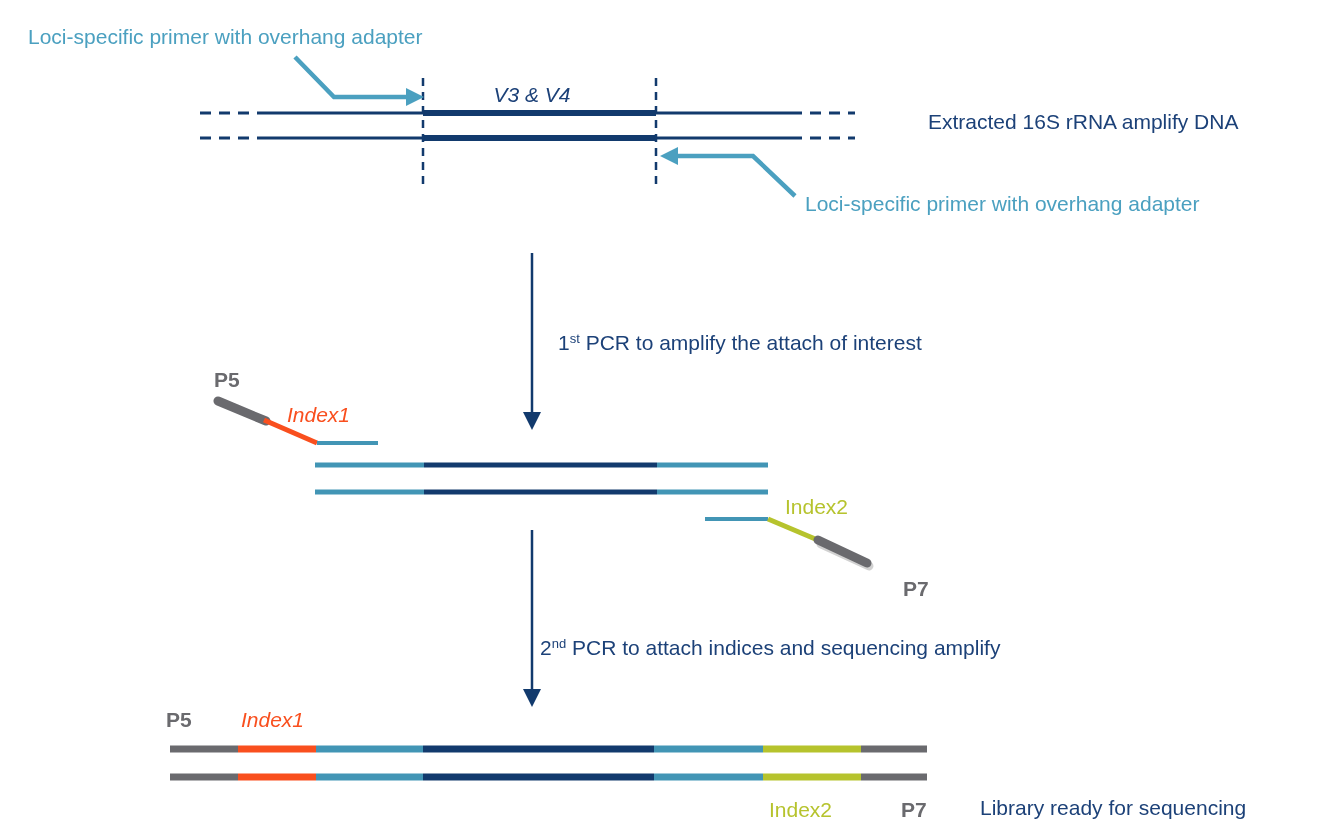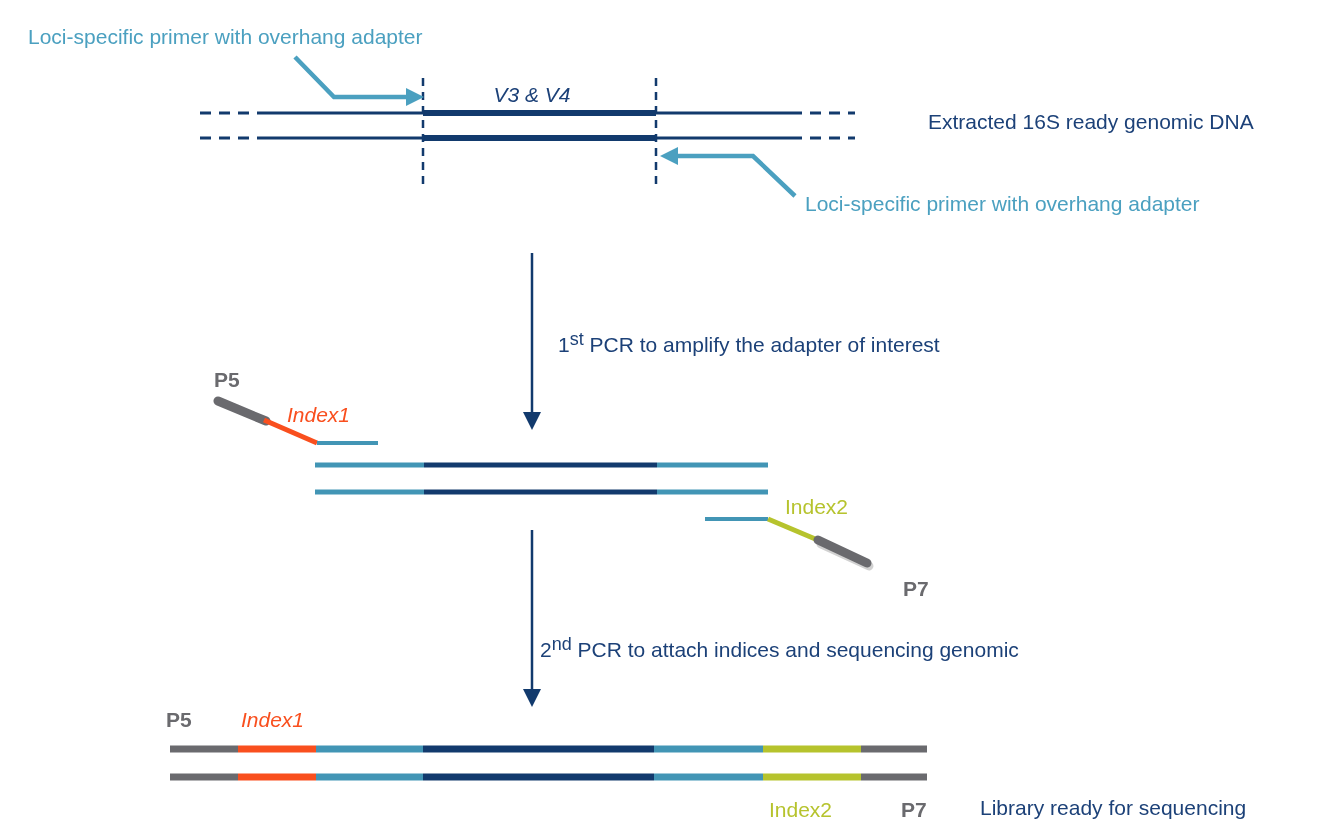--- a/index.html
+++ b/index.html
@@ -27,21 +27,21 @@
   .f-navy{fill:var(--navy-line);}
   .nofill{fill:none;}
   .round{stroke-linecap:round;}
   .lbl{position:absolute;white-space:nowrap;transform:translateY(-50%);line-height:1.1;}
   .lbl.center{transform:translate(-50%,-50%);}
   .t-teal{color:var(--teal);}
   .t-navy{color:var(--navy-text);}
   .t-orange{color:var(--orange);font-style:italic;}
   .t-chart{color:var(--chartreuse);}
   .t-gray{color:var(--gray);font-weight:bold;}
-  sup{font-size:18px;vertical-align:7px;}
+  sup{font-size:13px;vertical-align:7px;}
 </style>
 </head>
 <body>
 
 <div id="canvas">
 
   <svg id="diagram-svg" width="1329" height="831" viewBox="0 0 1329 831">
 
     <g>
       <line class="s-navy" x1="200" y1="113" x2="262" y2="113" stroke-width="3" stroke-dasharray="11 8"></line>
@@ -122,32 +122,32 @@
       <line class="s-teal2" x1="654" y1="777" x2="763" y2="777" stroke-width="7"></line>
       <line class="s-chart" x1="763" y1="777" x2="861" y2="777" stroke-width="7"></line>
       <line class="s-gray" x1="861" y1="777" x2="927" y2="777" stroke-width="7"></line>
     </g>
   </svg>
 
   <div class="lbl t-teal" style="left:28px;top:37px;">Loci-specific primer with overhang adapter</div>
 
   <div class="lbl center t-navy" style="left:532px;top:95px;font-style:italic;">V3 &amp; V4</div>
 
-  <div class="lbl t-navy" style="left:928px;top:122px;">Extracted 16S ready genomic DNA</div>
+  <div class="lbl t-navy" style="left:928px;top:122px;">Extracted 16S rRNA amplify DNA</div>
 
   <div class="lbl t-teal" style="left:805px;top:204px;">Loci-specific primer with overhang adapter</div>
 
-  <div class="lbl t-navy" style="left:558px;top:343px;"><span>1</span><sup>st</sup><span> PCR to amplify the adapter of interest</span></div>
+  <div class="lbl t-navy" style="left:558px;top:343px;"><span>1</span><sup>st</sup><span> PCR to amplify the attach of interest</span></div>
 
   <div class="lbl t-gray" style="left:214px;top:380px;">P5</div>
   <div class="lbl t-orange" style="left:287px;top:415px;">Index1</div>
   <div class="lbl t-chart" style="left:785px;top:507px;">Index2</div>
   <div class="lbl t-gray" style="left:903px;top:589px;">P7</div>
 
-  <div class="lbl t-navy" style="left:540px;top:648px;"><span>2</span><sup>nd</sup><span> PCR to attach indices and sequencing genomic</span></div>
+  <div class="lbl t-navy" style="left:540px;top:648px;"><span>2</span><sup>nd</sup><span> PCR to attach indices and sequencing amplify</span></div>
 
   <div class="lbl t-gray" style="left:166px;top:720px;">P5</div>
   <div class="lbl t-orange" style="left:241px;top:720px;">Index1</div>
   <div class="lbl t-chart" style="left:769px;top:810px;">Index2</div>
   <div class="lbl t-gray" style="left:901px;top:810px;">P7</div>
 
   <div class="lbl t-navy" style="left:980px;top:808px;">Library ready for sequencing</div>
 
 </div>
 

